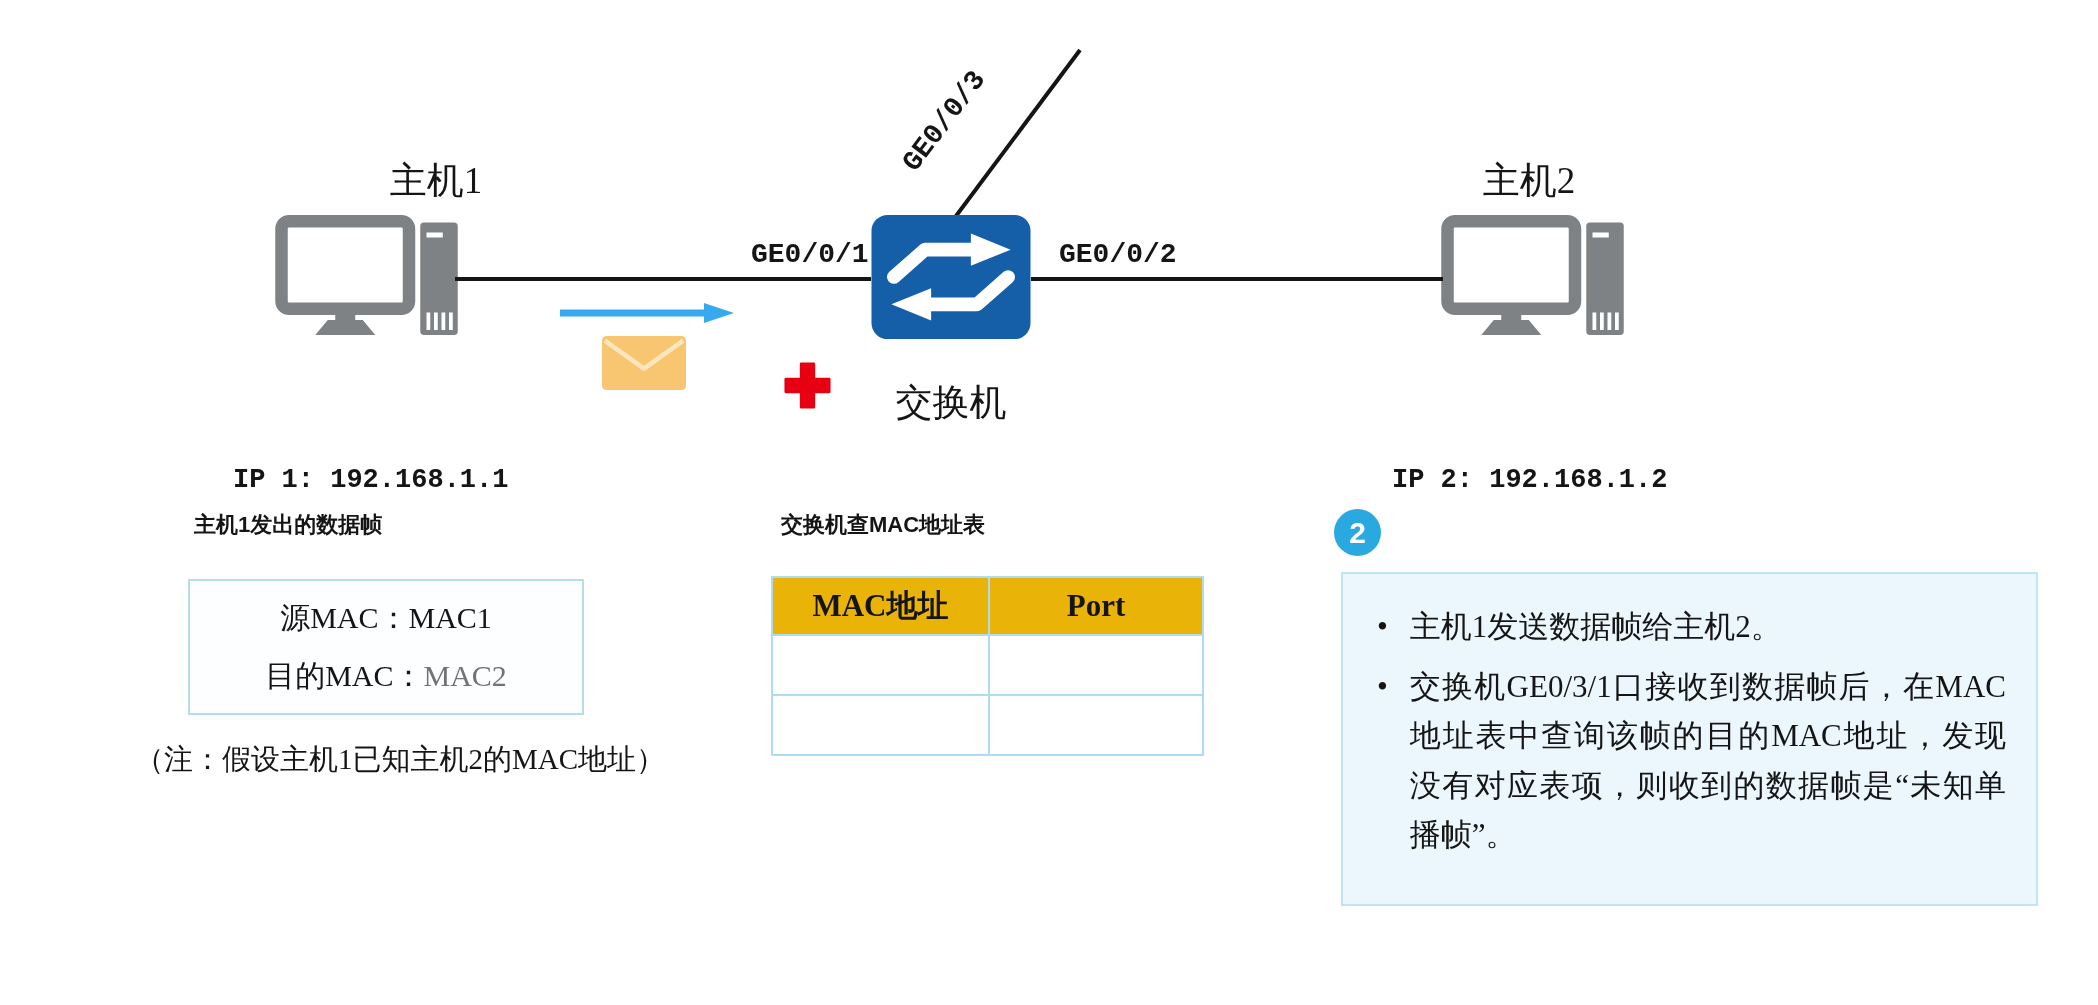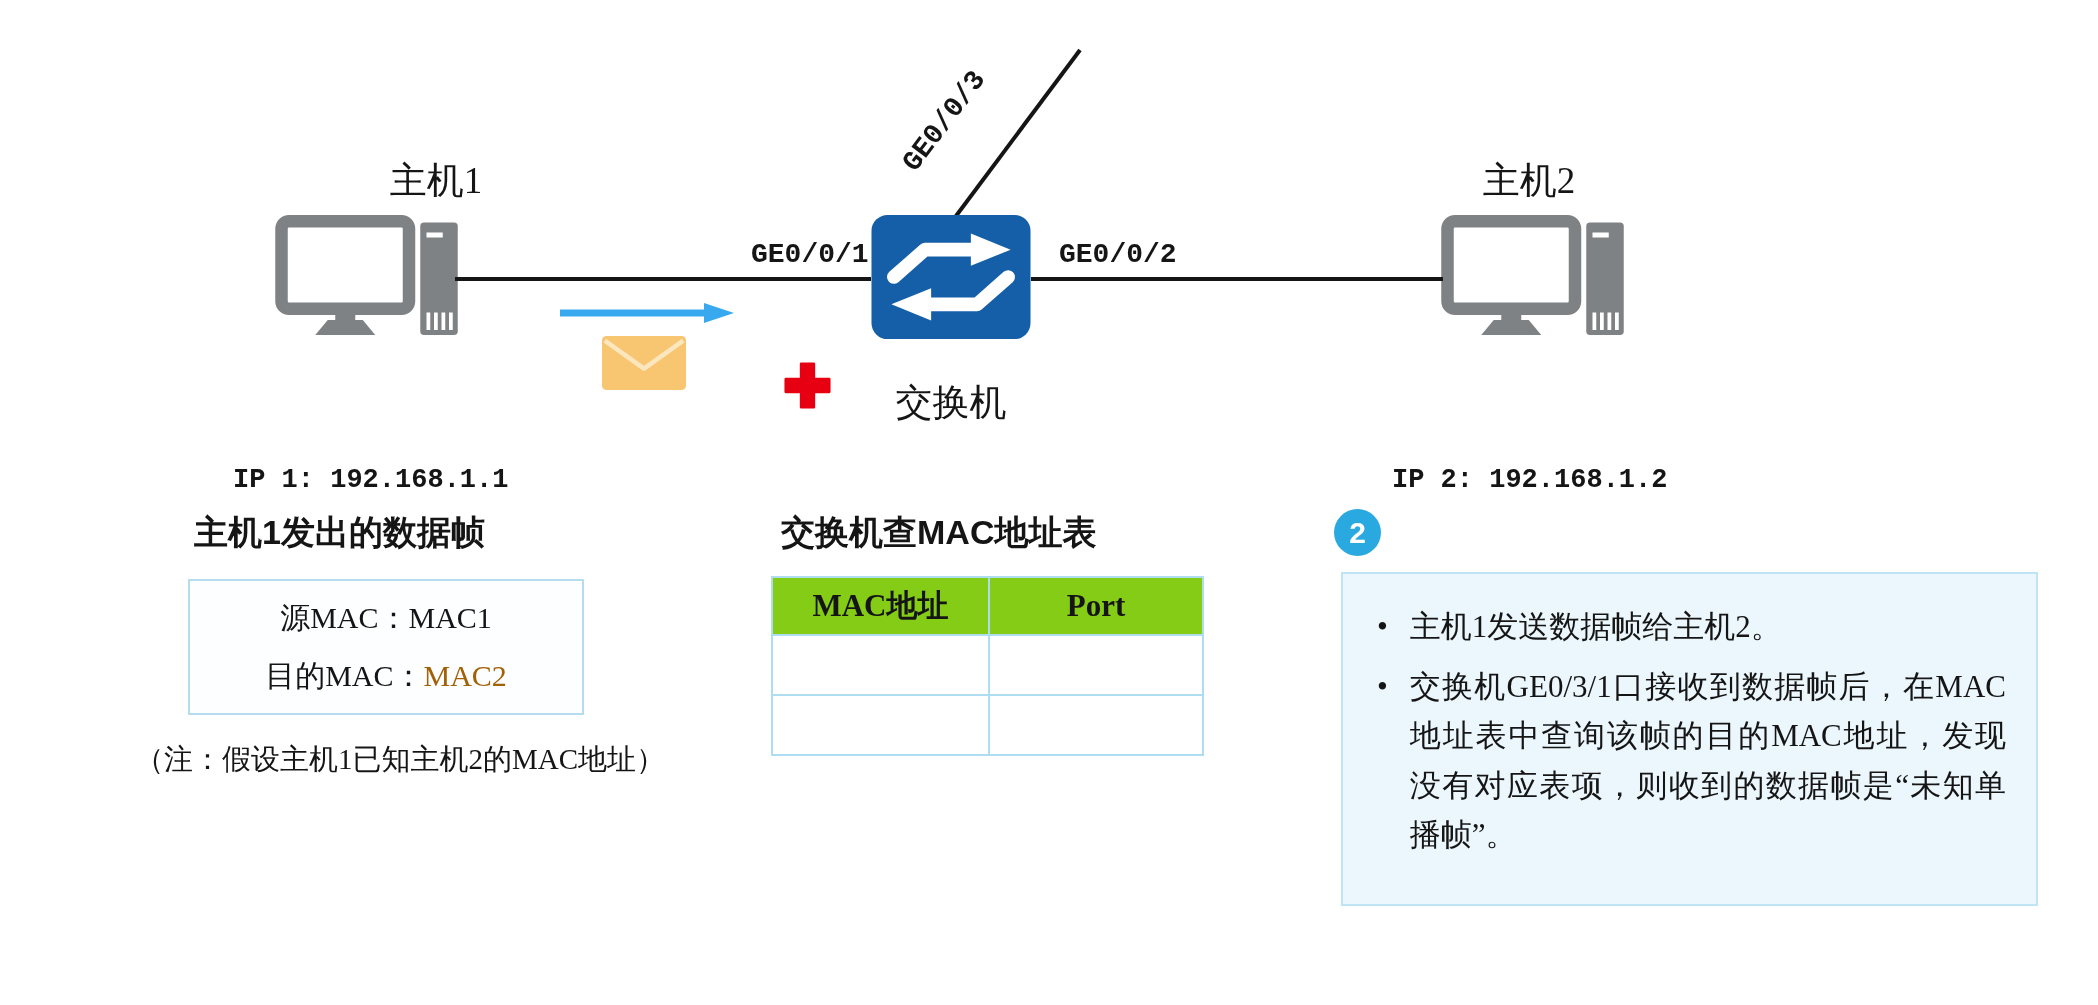--- a/index.html
+++ b/index.html
@@ -19,40 +19,40 @@
   .port-label { font-size:28px; font-weight:600; }
   .uplink-label {
     width:160px; height:40px; text-align:center; font-size:28px; font-weight:600;
     transform:rotate(-53deg); transform-origin:center;
   }
 
   .host-info { font-size:27px; font-weight:700; line-height:41px; white-space:pre; }
 
   .section-heading {
     font-family:"Liberation Sans","DejaVu Sans",sans-serif;
-    font-size:34px; font-weight:700;
+    font-size:22px; font-weight:700;
   }
 
   .frame-box {
     width:396px; height:136px; border:2px solid #b5ddef; background:#fdfeff;
     display:flex; flex-direction:column; align-items:center; justify-content:center;
     gap:17px; font-size:30px;
   }
-  .red-text { color:#a16207; }
+  .red-text { color:#737373; }
   .note-text { font-size:29px; }
 
   .mac-table {
     display:grid; grid-template-columns:217px 214px; grid-template-rows:58px 60px 60px;
     border-top:2px solid #aedcf0; border-left:2px solid #aedcf0;
   }
   .tcell {
     border-right:2px solid #aedcf0; border-bottom:2px solid #aedcf0;
     display:flex; align-items:center; justify-content:center; background:#ffffff;
   }
-  .tcell.th { background:#84cc16; font-weight:700; font-size:31px; }
+  .tcell.th { background:#eab308; font-weight:700; font-size:31px; }
 
   .step-badge {
     width:47px; height:47px; border-radius:50%; background:#2aa9e0; color:#ffffff;
     display:flex; align-items:center; justify-content:center;
     font-family:"Liberation Sans","DejaVu Sans",sans-serif; font-size:30px; font-weight:700;
   }
 
   .callout {
     width:697px; height:334px; background:#ecf7fd; border:2px solid #bfe4f4;
     padding:28px 30px 28px 34px; font-size:31px; line-height:1.6;

